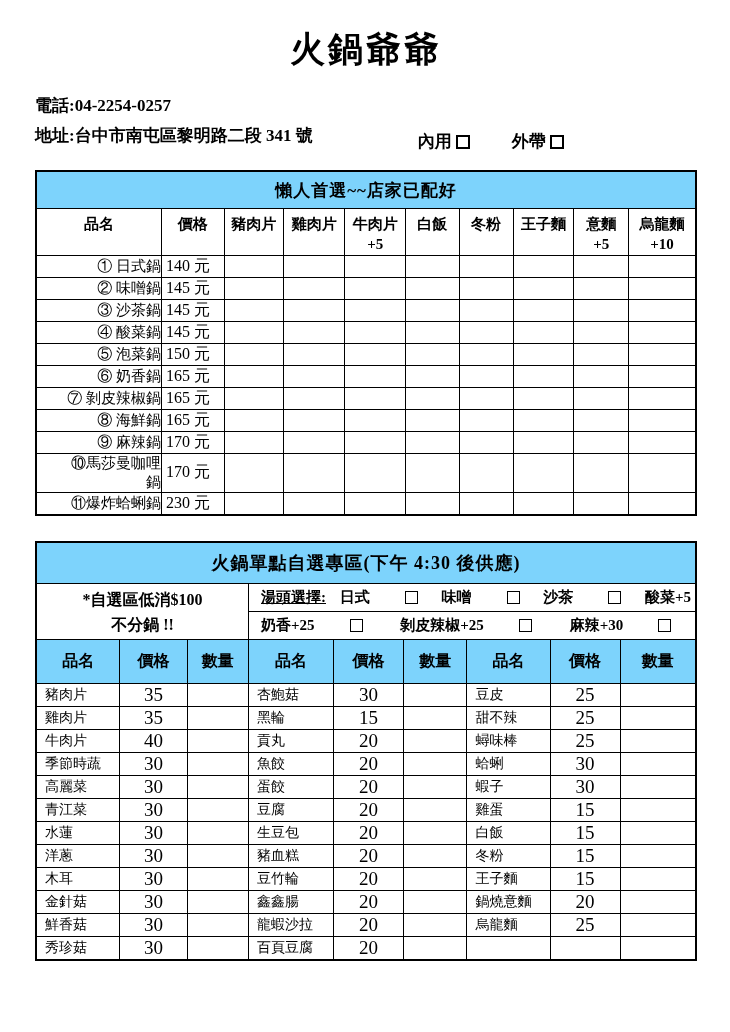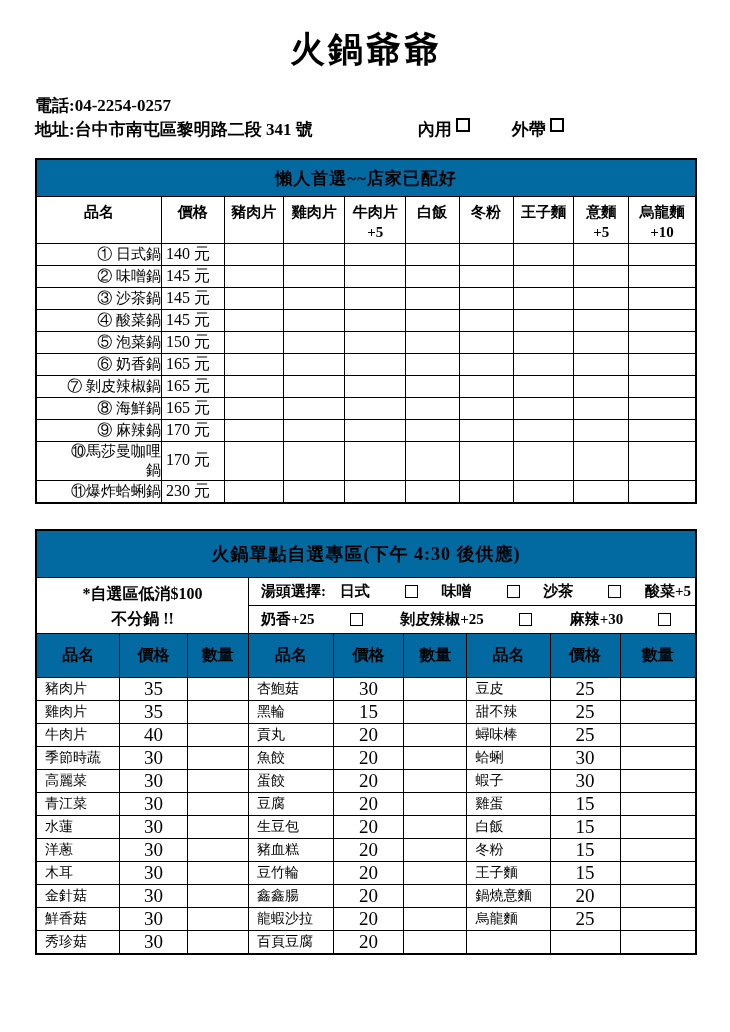--- a/index.html
+++ b/index.html
@@ -21,47 +21,47 @@
     font-size: 35px;
     font-weight: bold;
     letter-spacing: 3px;
     line-height: 1.15;
   }
   .contact { margin-top: 24px; font-size: 17px; font-weight: bold; font-family: Liberation Serif, serif; }
   .phone-line { line-height: 24px; }
   .addr-row { display: flex; align-items: center; line-height: 24px; }
   .addr-row .address { flex: 0 0 auto; }
   .service-options { margin-left: 105px; display: flex; gap: 42px; }
-  .svc { display: inline-flex; align-items: flex-start; }
+  .svc { display: inline-flex; align-items: center; margin-top: 12px; }
   .cb {
     display: inline-block;
     width: 14px; height: 14px;
     border: 2px solid #000;
     background: #fff;
     margin-left: 4px;
     flex: 0 0 auto;
   }
   table {
     width: 100%;
     border-collapse: collapse;
     table-layout: fixed;
     border: 2px solid #000;
   }
   th, td { border: 1px solid #000; padding: 0; overflow: hidden; }
   .t1 { margin-top: 16px; }
   .t2 { margin-top: 25px; }
-  .gray { background: #0369a1; }
+  .gray { background: #7dd3fc; }
   .section-title {
     height: 37px;
     text-align: center;
     font-size: 17px;
     font-weight: bold;
     letter-spacing: 1px;
   }
-  .t2 .section-title { height: 48px; font-size: 18px; }
+  .t2 .section-title { height: 42px; font-size: 18px; }
   .t1 .col-head th {
     height: 47px;
     vertical-align: top;
     padding-top: 7px;
     font-size: 15px;
     font-weight: bold;
     text-align: center;
     line-height: 17px;
   }
   .t1 .col-head .sur { font-weight: bold; margin-top: 3px; }
@@ -76,21 +76,21 @@
     vertical-align: middle;
   }
   .soup-row {
     height: 28px;
     font-size: 15px;
     font-weight: bold;
     padding-left: 12px;
     vertical-align: middle;
     white-space: nowrap;
   }
-  .soup-label { margin-right: 10px; }
+  .soup-label { margin-right: 10px; text-decoration: underline; }
   .opt { display: inline-flex; align-items: center; margin-right: 20px; gap: 32px; }
   .soup-row-2 .opt { margin-right: 34px; }
   .opt .cb { width: 13px; height: 13px; border-width: 1.5px; margin-left: 3px; }
   .t2 .col-head-2 th { height: 44px; font-size: 16px; font-weight: bold; text-align: center; vertical-align: middle; }
   .t2 tbody td { height: 23px; font-size: 14px; }
   .t2 tbody .name { text-align: left; padding-left: 8px; font-weight: normal; }
   .t2 tbody .num { text-align: center; font-size: 19px; }
 </style>
 </head>
 <body>

